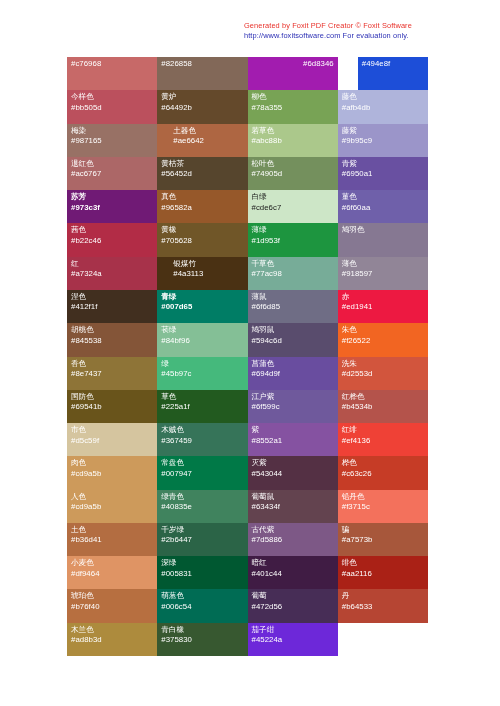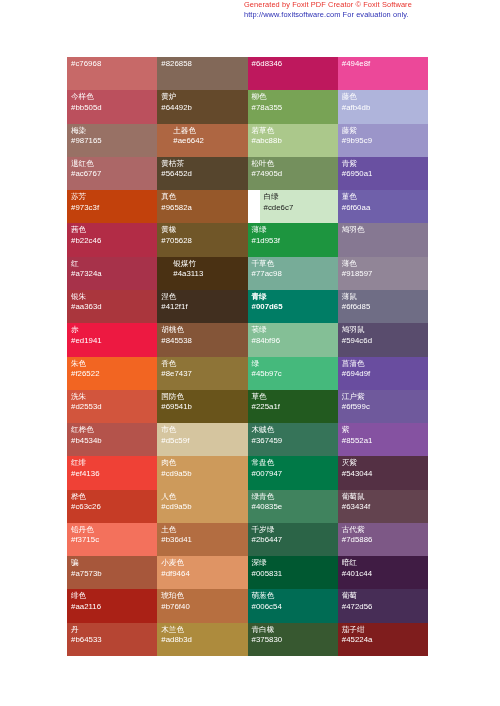--- a/index.html
+++ b/index.html
@@ -11,21 +11,21 @@
     position:relative;
   }
   .page{
     position:absolute;inset:0;
     background:#ffffff;
   }
 
   
   .watermark{
     position:absolute;
-    left:244px; top:0;
+    left:244px; top:21px;
     width:216px;
     font-family:"Liberation Sans", sans-serif;
     font-size:7.4px;
     line-height:10.2px;
     letter-spacing:.1px;
     white-space:nowrap;
   }
   .wm-line1{ color:#e8312a; }
   .wm-line2{ color:#2b2fb4; }
 
@@ -57,43 +57,43 @@
   .cell .chex{
     font-size:7.8px;
     line-height:10.5px;
     white-space:nowrap;
     font-family:"Liberation Sans", sans-serif;
     letter-spacing:.05px;
   }
   .row-clip{ padding-top:2px; }
 
   .light-text{ color:#ffffff; }
-  .dark-text{ color:#1a1a1a;margin-left:12px; }
+  .dark-text{ color:#1a1a1a; }
 </style>
 </head>
 <body>
 
 <div class="page">
 
   <div class="watermark">
     <div class="wm-line1">Generated by Foxit PDF Creator © Foxit Software</div>
     <div class="wm-line2">http://www.foxitsoftware.com   For evaluation only.</div>
   </div>
 
   <div class="grid" id="color-grid">
       <div class="cell light-text row-clip" style="background: rgb(199, 105, 104);">
         <div class="chex">#c76968</div>
       </div>
       <div class="cell light-text row-clip" style="background: rgb(130, 104, 88);">
         <div class="chex">#826858</div>
       </div>
-      <div class="cell light-text row-clip" style="background: #be185d;">
+      <div class="cell light-text row-clip" style="background: #a21caf; text-align: right;">
         <div class="chex">#6d8346</div>
       </div>
-      <div class="cell light-text row-clip" style="background: #ec4899;">
+      <div class="cell light-text row-clip" style="background: #1d4ed8; margin-left: 20px;">
         <div class="chex">#494e8f</div>
       </div>
       <div class="cell light-text" style="background: rgb(187, 80, 93);">
         <div class="cname">今样色</div>
         <div class="chex">#bb505d</div>
       </div>
       <div class="cell light-text" style="background: rgb(100, 73, 43);">
         <div class="cname">黄炉</div>
         <div class="chex">#64492b</div>
       </div>
@@ -130,21 +130,21 @@
         <div class="chex">#56452d</div>
       </div>
       <div class="cell light-text" style="background: rgb(116, 144, 93);">
         <div class="cname">松叶色</div>
         <div class="chex">#74905d</div>
       </div>
       <div class="cell light-text" style="background: rgb(105, 80, 161);">
         <div class="cname">青紫</div>
         <div class="chex">#6950a1</div>
       </div>
-      <div class="cell light-text" style="background: #c2410c;">
+      <div class="cell light-text" style="background: #701a75; font-weight: bold;">
         <div class="cname">苏芳</div>
         <div class="chex">#973c3f</div>
       </div>
       <div class="cell light-text" style="background: rgb(150, 88, 42);">
         <div class="cname">真色</div>
         <div class="chex">#96582a</div>
       </div>
       <div class="cell dark-text" style="background: rgb(205, 230, 199);">
         <div class="cname">白绿</div>
         <div class="chex">#cde6c7</div>
@@ -178,24 +178,20 @@
         <div class="chex">#4a3113</div>
       </div>
       <div class="cell light-text" style="background: rgb(119, 172, 152);">
         <div class="cname">千草色</div>
         <div class="chex">#77ac98</div>
       </div>
       <div class="cell light-text" style="background: rgb(145, 133, 151);">
         <div class="cname">薄色</div>
         <div class="chex">#918597</div>
       </div>
-      <div class="cell light-text" style="background: rgb(170, 54, 61);">
-        <div class="cname">银朱</div>
-        <div class="chex">#aa363d</div>
-      </div>
       <div class="cell light-text" style="background: rgb(65, 47, 31);">
         <div class="cname">涅色</div>
         <div class="chex">#412f1f</div>
       </div>
       <div class="cell light-text" style="background: rgb(0, 125, 101); font-weight: bold;">
         <div class="cname">青绿</div>
         <div class="chex">#007d65</div>
       </div>
       <div class="cell light-text" style="background: rgb(111, 109, 133);">
         <div class="cname">薄鼠</div>
@@ -350,19 +346,19 @@
         <div class="chex">#b64533</div>
       </div>
       <div class="cell light-text" style="background: rgb(173, 139, 61);">
         <div class="cname">木兰色</div>
         <div class="chex">#ad8b3d</div>
       </div>
       <div class="cell light-text" style="background: rgb(55, 88, 48);">
         <div class="cname">青白橡</div>
         <div class="chex">#375830</div>
       </div>
-      <div class="cell light-text" style="background: #7f1d1d;">
+      <div class="cell light-text" style="background: #6d28d9;">
         <div class="cname">茄子绀</div>
         <div class="chex">#45224a</div>
       </div>
     </div>
 
 </div>
 
 </body></html>

